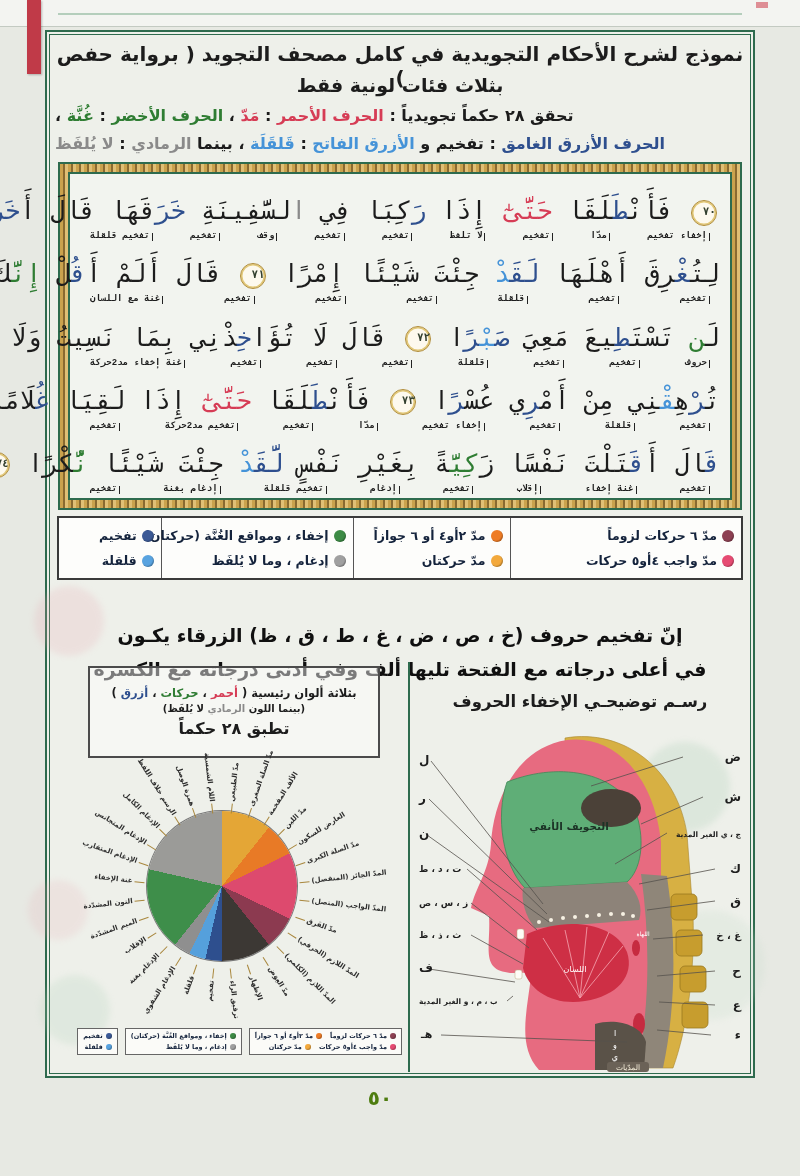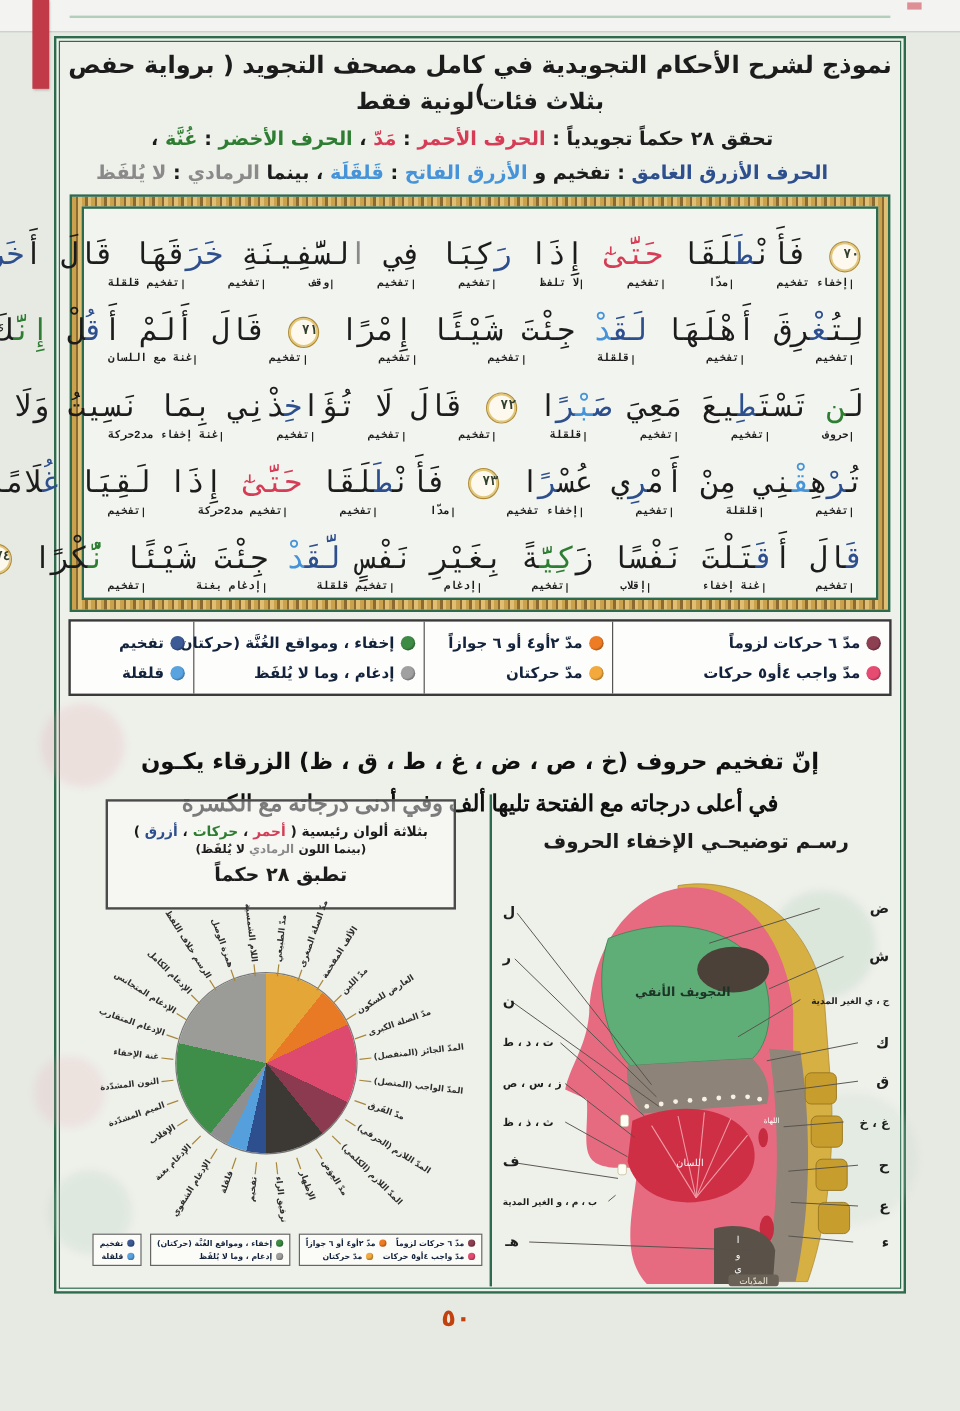--- a/index.html
+++ b/index.html
@@ -12,21 +12,21 @@
   .red-strip{left:27px;top:0;width:14px;height:74px;background:#c03a48;box-shadow:1px 1px 2px rgba(0,0,0,.25);}
   .red-speck{left:756px;top:2px;width:12px;height:6px;background:#d4626e;opacity:.7;}
   
   .frame{left:45px;top:30px;width:706px;height:1044px;border:2px solid #2e6b4e;background:#eef0ea;}
   .frame::after{content:"";position:absolute;inset:2px;border:1px solid #2e6b4e;}
   .blob{position:absolute;border-radius:50%;filter:blur(3px);pointer-events:none;}
   
   .h-line{left:55px;width:690px;text-align:center;font-weight:bold;direction:rtl;}
   .h1{top:42px;font-size:20px;}
   .h2{top:74px;font-size:19px;}
-  .h3,.h4{text-align:center;padding-right:30px;box-sizing:border-box;font-size:16px;}
+  .h3,.h4{text-align:left;padding-right:30px;box-sizing:border-box;font-size:16px;}
   .h3{top:106px;}
   .h4{top:134px;}
   
   .qgold{left:58px;top:162px;width:684px;height:348px;border:2px solid #2e6b4e;box-sizing:border-box;
          background:repeating-linear-gradient(90deg,#caa24d 0 3px,#8a6a30 3px 5px,#e0bf75 5px 8px);}
   .qinner{position:absolute;inset:8px;border:2px solid #2e6b4e;background:#f2f4ef;
           display:flex;flex-direction:column;justify-content:space-between;padding:4px 10px;box-sizing:border-box;font-family:Liberation Mono, monospace;}
   .qline{flex:1;display:flex;flex-direction:column;justify-content:flex-end;}
   .qtext{direction:rtl;font-size:25px;line-height:1.2;color:#232a3c;text-align:justify;text-align-last:justify;white-space:nowrap;}
   .qtext .verse{display:inline-block;width:24px;height:24px;line-height:22px;border:1.5px solid #b08c3a;
@@ -38,21 +38,21 @@
   .qanns span::before{content:"";width:1px;height:8px;background:#222;display:inline-block;}
   
   .legend{left:57px;top:516px;width:686px;height:64px;background:#fdfdfb;border:2px solid #3a3a3a;
           display:flex;direction:rtl;box-sizing:border-box;}
   .leg-col{display:flex;flex-direction:column;justify-content:space-evenly;border-left:1px solid #555;}
   .leg-col:last-child{border-left:none;}
   .leg-row{display:flex;direction:rtl;align-items:center;gap:5px;padding:0 7px;font-size:12.5px;font-weight:bold;color:#14233c;white-space:nowrap;}
   .dot{width:12px;height:12px;border-radius:50%;flex:0 0 auto;box-shadow:inset -1px -1px 1px rgba(0,0,0,.25);}
   
   .para{left:70px;width:660px;text-align:center;direction:rtl;font-weight:bold;font-size:19px;color:#101010;margin-top:34px;}
-  .p1{top:590px;} .p2{top:624px;font-family:Liberation Serif, serif;}
+  .p1{top:590px;} .p2{top:624px;}
   
   .divider{left:408px;top:662px;width:2px;height:410px;background:#2e6b4e;}
   
   .wbox{left:88px;top:666px;width:292px;height:92px;border:2px solid #4b4b4b;background:rgba(255,255,255,.45);
         display:flex;flex-direction:column;justify-content:center;align-items:center;gap:3px;direction:rtl;box-sizing:border-box;}
   .wbox .l1{font-size:11.5px;font-weight:bold;}
   .wbox .l2{font-size:10px;font-weight:bold;}
   .wbox .l3{font-size:16px;font-weight:bold;margin-top:2px;}
   
   .wheel{left:42px;top:756px;width:364px;height:268px;}
@@ -72,21 +72,21 @@
   .wtick{flex:0 0 10px;height:1px;background:#a8863c;}
   
   .mini{left:50px;top:1028px;width:352px;display:flex;flex-direction:row-reverse;gap:7px;align-items:stretch;}
   .mini-box{border:1px solid #666;background:#fbfbf8;padding:3px 5px;display:flex;flex-direction:column;justify-content:space-evenly;gap:3px;}
   .mini-row{display:flex;direction:rtl;gap:8px;}
   .mini-item{display:flex;direction:rtl;align-items:center;gap:3px;font-size:6.5px;font-weight:bold;color:#14233c;white-space:nowrap;}
   .mini-item .dot{width:6px;height:6px;}
   
   .rtitle{left:425px;top:692px;width:310px;text-align:center;font-size:16.5px;font-weight:bold;direction:rtl;}
   .mouth{left:415px;top:724px;width:330px;height:348px;}
-  .pagenum{left:340px;top:1086px;width:80px;text-align:center;font-size:20px;font-weight:bold;color:#c2410c;}
+  .pagenum{left:340px;top:1086px;width:80px;text-align:center;font-size:20px;font-weight:bold;color:#4d7c0f;}
 </style>
 </head>
 <body>
 
 <div class="canvas">
   <div class="abs top-sliver"></div>
   <div class="abs top-greenline"></div>
   <div class="abs red-strip"></div>
   <div class="abs red-speck"></div>
 

